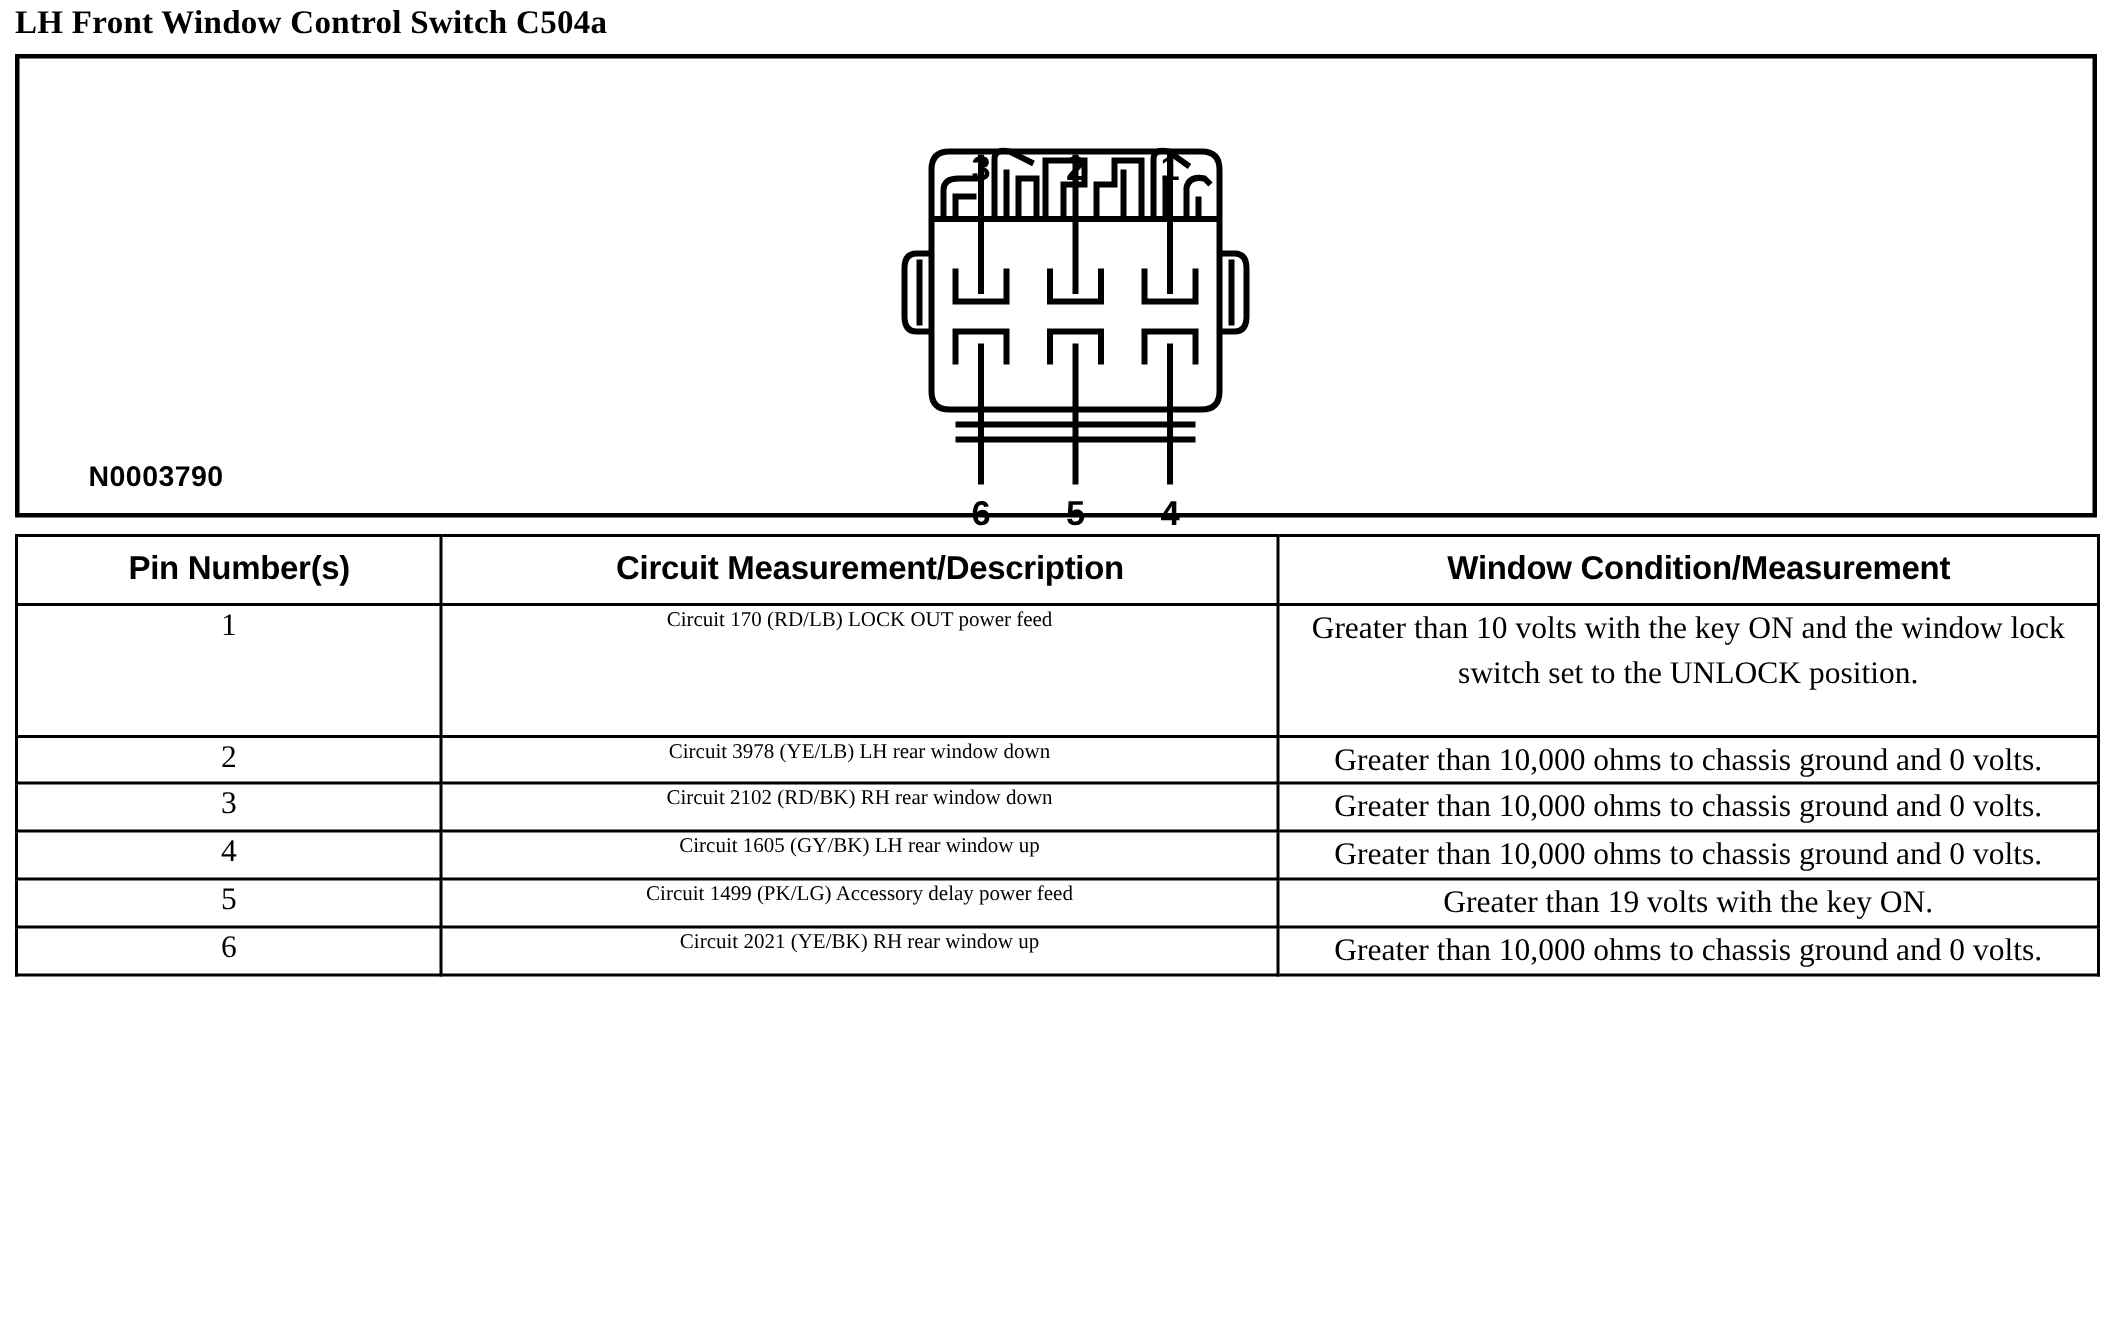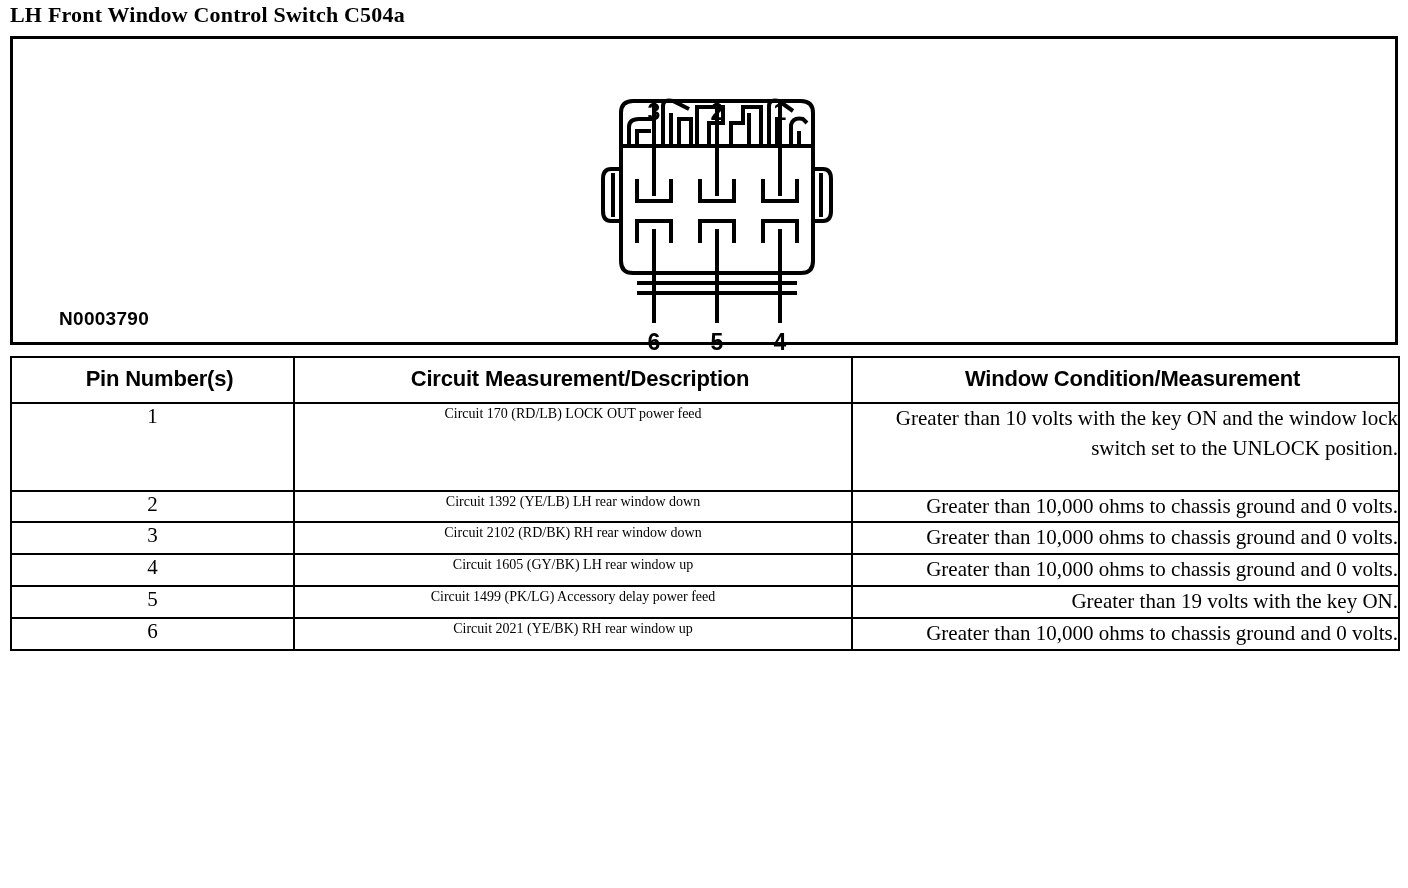--- a/index.html
+++ b/index.html
@@ -118,21 +118,21 @@
     font-family: "Liberation Serif", serif;
   }
   .cell-desc {
     text-align: center;
     font-size: 14px;
     line-height: 1.42;
     padding: 9px 18px 22px 18px;
     font-family: "Liberation Serif", serif;
   }
   .cell-cond {
-    text-align: right;
+    text-align: center;
     font-size: 21px;
     line-height: 1.42;
     padding: 9px 14px 22px 14px;
     font-family: "Liberation Serif", serif;
   }
   .row-tall .cell-pin,
   .row-tall .cell-desc,
   .row-tall .cell-cond { padding-bottom: 26px; }
 </style>
 </head>
@@ -256,21 +256,21 @@
       </tr>
     </thead>
     <tbody>
       <tr class="row-tall">
         <td class="cell-pin">1</td>
         <td class="cell-desc">Circuit 170 (RD/LB) LOCK OUT power feed</td>
         <td class="cell-cond">Greater than 10 volts with the key ON and the window lock switch set to the UNLOCK position.</td>
       </tr>
       <tr>
         <td class="cell-pin">2</td>
-        <td class="cell-desc">Circuit 1392 (YE/LB) LH rear window down</td>
+        <td class="cell-desc">Circuit 3978 (YE/LB) LH rear window down</td>
         <td class="cell-cond">Greater than 10,000 ohms to chassis ground and 0 volts.</td>
       </tr>
       <tr>
         <td class="cell-pin">3</td>
         <td class="cell-desc">Circuit 2102 (RD/BK) RH rear window down</td>
         <td class="cell-cond">Greater than 10,000 ohms to chassis ground and 0 volts.</td>
       </tr>
       <tr>
         <td class="cell-pin">4</td>
         <td class="cell-desc">Circuit 1605 (GY/BK) LH rear window up</td>

